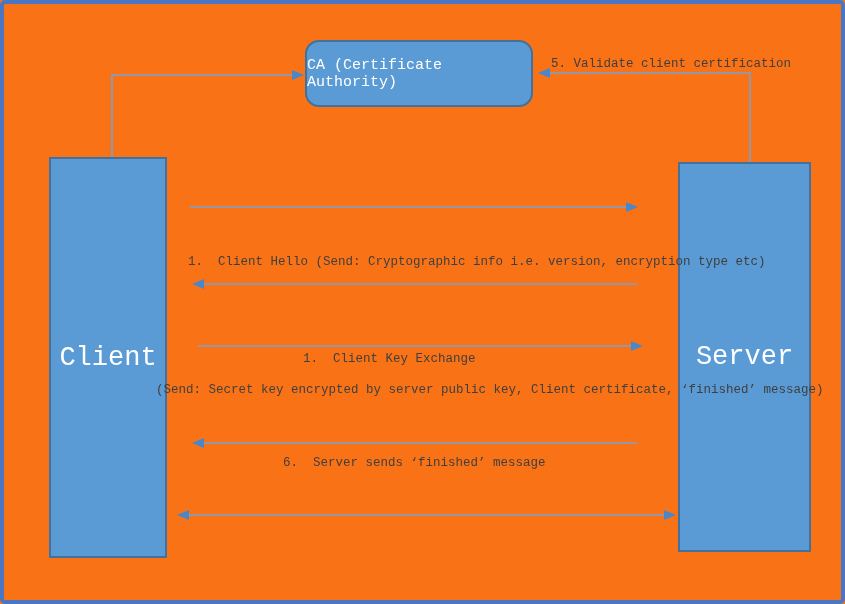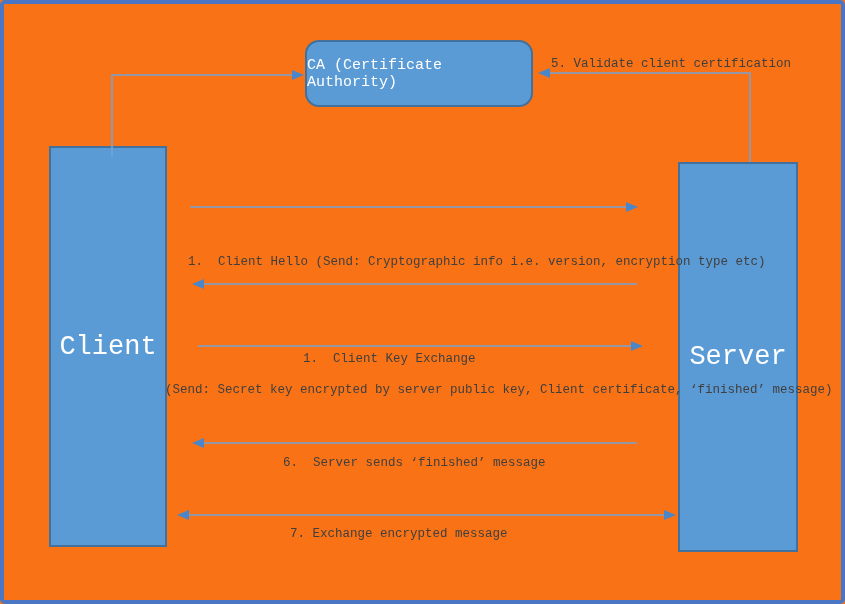--- a/index.html
+++ b/index.html
@@ -28,27 +28,27 @@
     position: absolute;
     background: #5b9bd5;
     border: 2px solid #41719c;
     box-sizing: border-box;
     display: flex;
     align-items: center;
     justify-content: center;
     color: #ffffff;
   }
   .node.client {
-    left: 49px; top: 146px;
+    left: 49px; top: 157px;
     width: 118px; height: 401px;
     font-size: 27px;
   }
   .node.server {
     left: 678px; top: 162px;
-    width: 120px; height: 390px;
+    width: 133px; height: 390px;
     font-size: 27px;
   }
   .node.ca {
     left: 305px; top: 40px;
     width: 228px; height: 67px;
     border-radius: 14px;
     font-size: 15px;
   }
   .connector-layer {
     position: absolute;
@@ -83,21 +83,21 @@
     height: 17px;
     background: #1f1f1f;
     margin-left: 1px;
     vertical-align: -3px;
   }
   .lbl-msg3 { left: 99px;  top: 57px;  }
   .lbl-msg5 { left: 551px; top: 57px;  }
   .lbl-msg1 { left: 188px; top: 221px; margin-top: 34px; }
   .lbl-msg2 { left: 230px; top: 293px; }
   .lbl-msg4 { left: 303px; top: 352px; }
-  .lbl-msg4d{ left: 165px; top: 383px; }
+  .lbl-msg4d{ left: 156px; top: 383px; }
   .lbl-msg6 { left: 283px; top: 456px; text-align: center; }
   .lbl-msg7 { left: 290px; top: 527px; }
 </style>
 </head>
 <body>
 
 <div class="canvas">
 
   <svg class="connector-layer" viewBox="0 0 845 604" xmlns="http://www.w3.org/2000/svg">
 
@@ -155,16 +155,15 @@
 
   <div class="label lbl-msg1">1.  Client Hello (Send: Cryptographic info i.e. version, encryption type etc)</div>
 
 
   <div class="label lbl-msg4">1.  Client Key Exchange</div>
 
   <div class="label lbl-msg4d">(Send: Secret key encrypted by server public key, Client certificate, ‘finished’ message)</div>
 
   <div class="label lbl-msg6">6.  Server sends ‘finished’ message</div>
 
-  <div class="label lbl-msg7">7. Exchange encrypted message</div>
 
   <div class="frame"></div>
 </div>
 
 </body></html>

